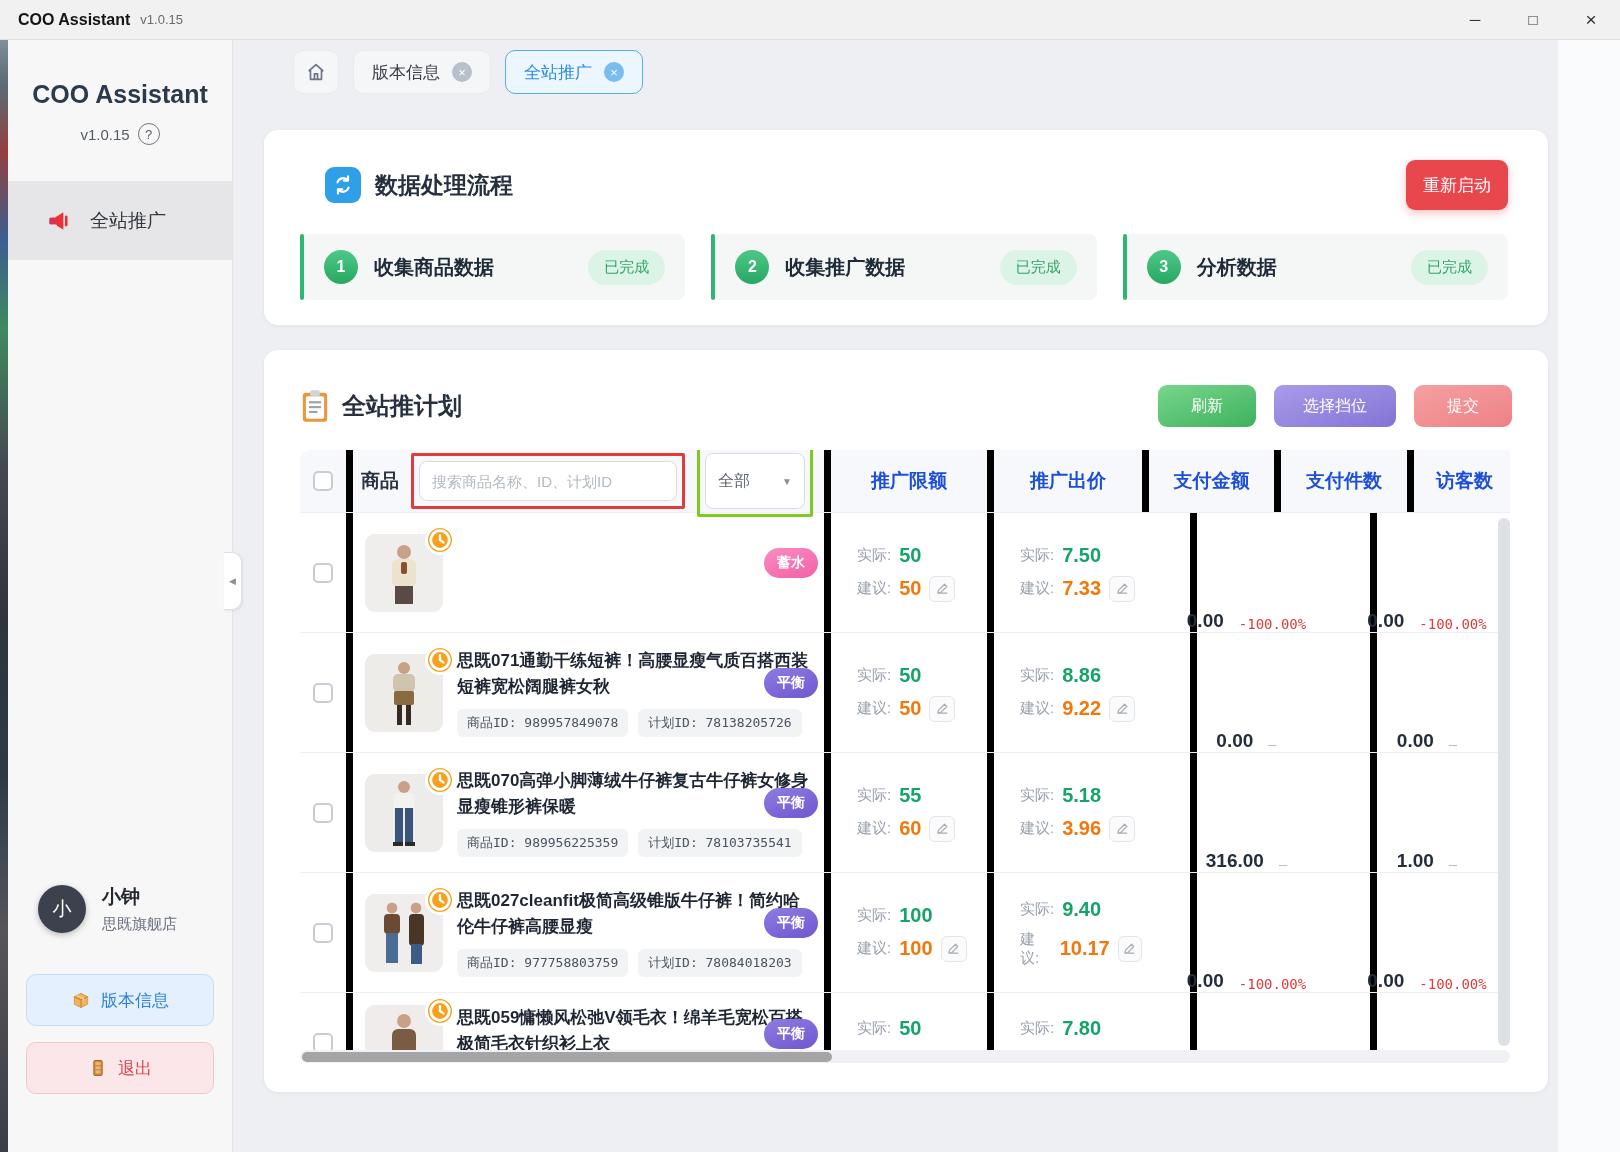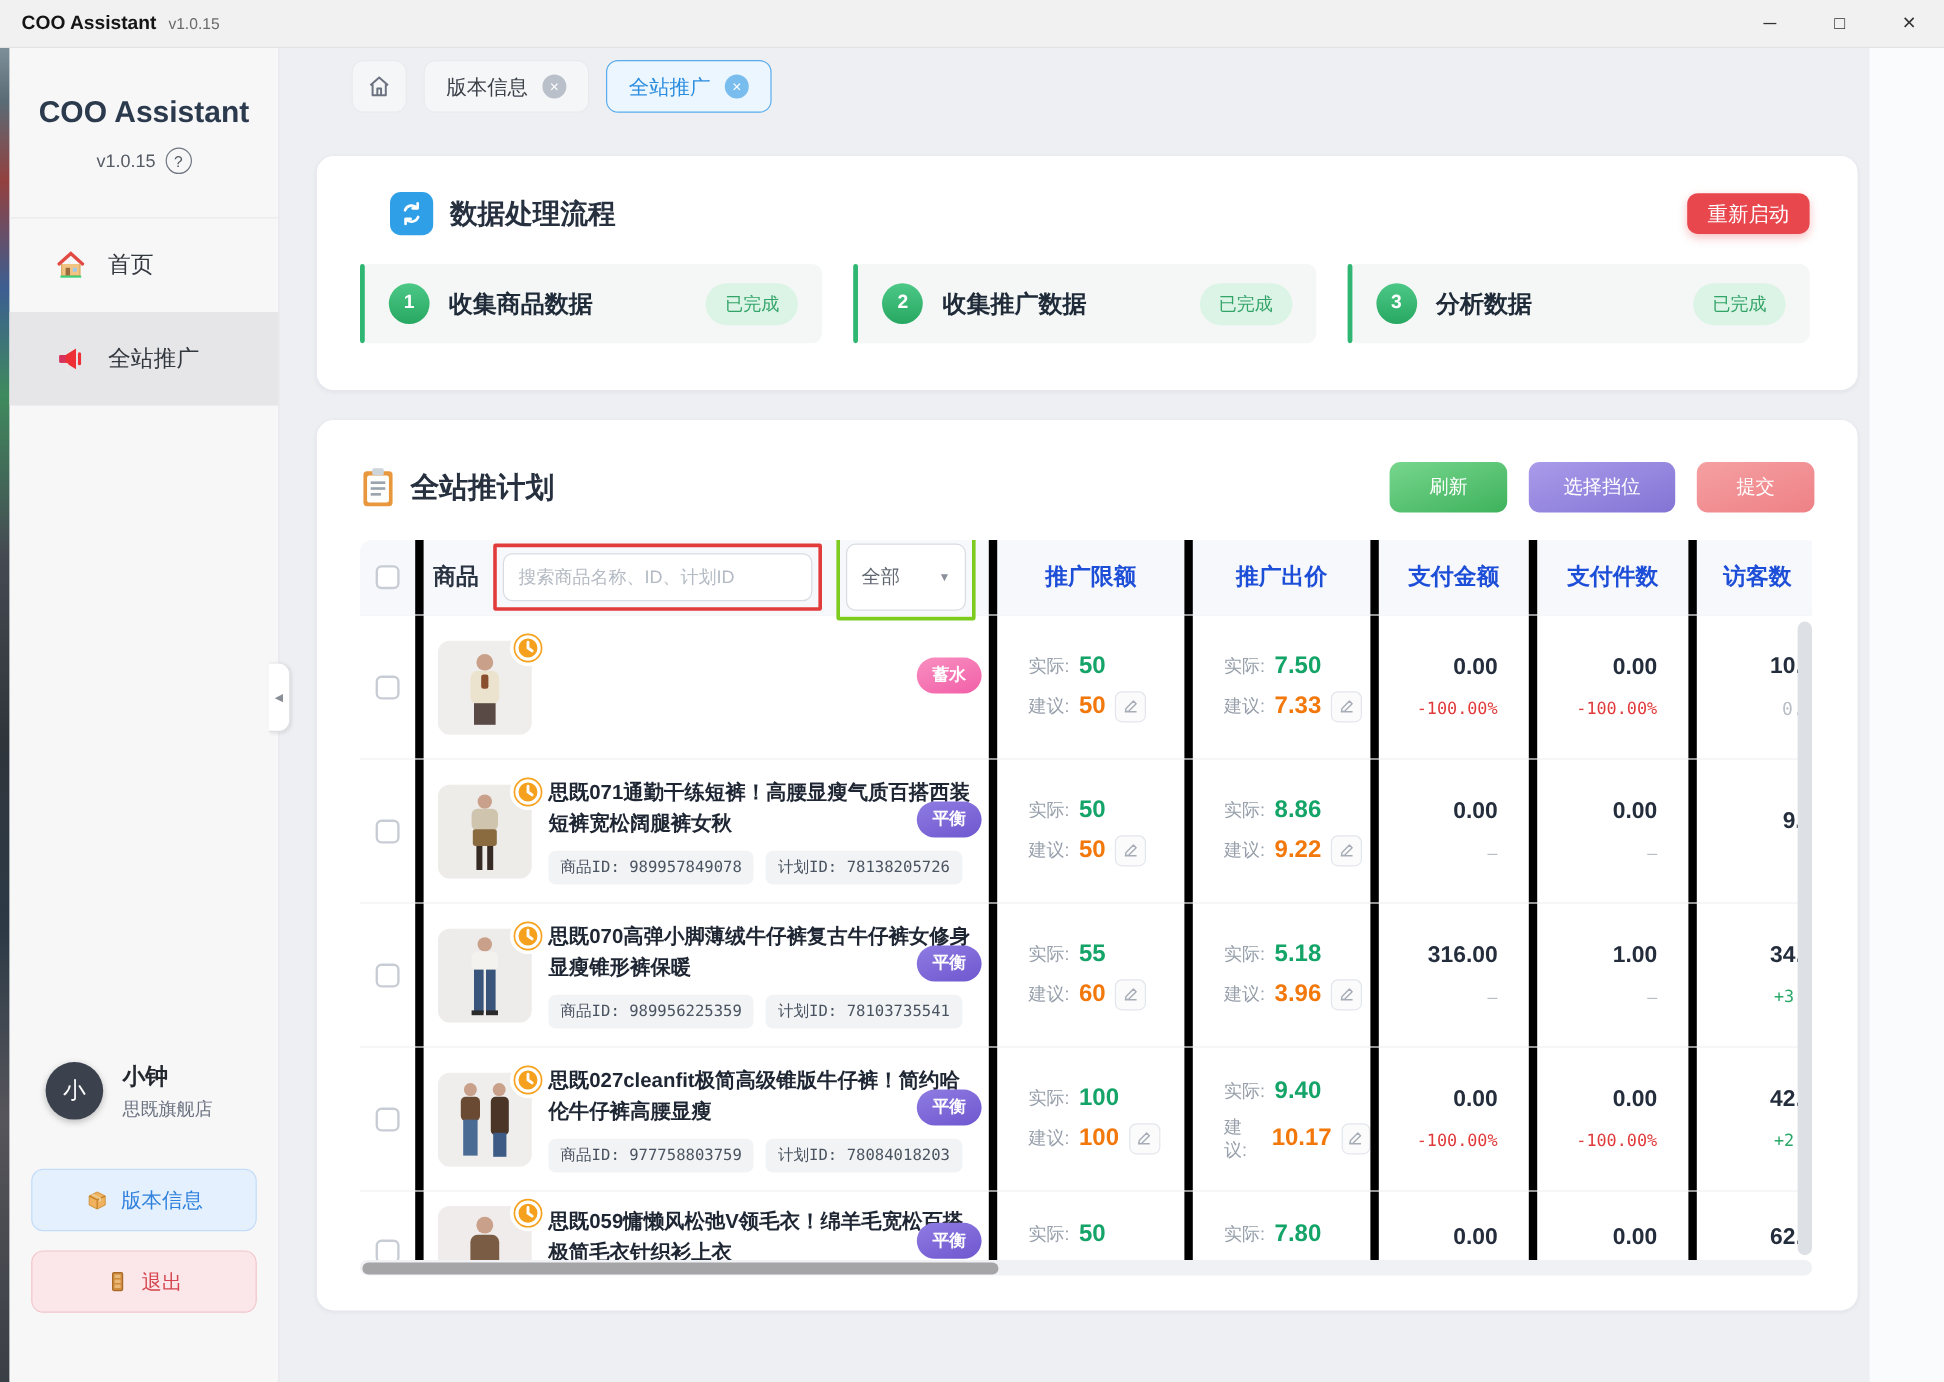--- a/index.html
+++ b/index.html
@@ -56,21 +56,21 @@
   .tab.active .tab-close { background:#79bdee; }
 
   
   .card { position:absolute; left:31px; width:1284px; background:#fff; border-radius:14px; box-shadow:0 1px 4px rgba(30,40,60,.06); }
   #card-process { top:90px; height:195px; padding:30px 40px 0 36px; }
   #card-plan { top:310px; height:742px; overflow:hidden; }
 
   .card-head { display:flex; align-items:center;padding-left:25px; }
   .head-icon-sync { width:36px; height:36px; border-radius:9px; background:#2f9fe8; display:flex; align-items:center; justify-content:center; }
   .card-title { font-size:23px; font-weight:bold; color:#27303f; margin-left:14px; }
-  .btn-restart { margin-left:auto; width:102px; height:34px; background:#e8474e; color:#fff; font-size:17px; border:none; border-radius:9px; cursor:pointer; box-shadow:0 3px 8px rgba(232,71,78,.35); }
+  .btn-restart { margin-left:auto; width:102px; height:50px; background:#e8474e; color:#fff; font-size:17px; border:none; border-radius:9px; cursor:pointer; box-shadow:0 3px 8px rgba(232,71,78,.35); }
 
   .steps { display:flex; gap:26px; margin-top:24px; }
   .step { flex:1; height:66px; background:#f4f7f5; border-radius:8px; position:relative; display:flex; align-items:center; padding:0 20px 0 24px; }
   .step::before { content:""; position:absolute; left:0; top:0; bottom:0; width:4px; background:#2fb673; border-radius:4px; }
   .step-num { width:34px; height:34px; border-radius:50%; background:linear-gradient(180deg,#4cc886,#27a862); color:#fff; font-size:16px; font-weight:bold; display:flex; align-items:center; justify-content:center; }
   .step-label { font-size:20px; font-weight:bold; color:#202b3a; margin-left:16px; }
   .step-status { margin-left:auto; background:#dcf4e6; color:#33a468; font-size:15px; padding:8px 16px; border-radius:999px; }
 
   
   .pc-head { height:64px; display:flex; align-items:center; padding:0 36px; margin-top:24px; }
@@ -122,21 +122,21 @@
   .badge--pink { background:linear-gradient(160deg,#f88fc0,#f25fa8); }
   .badge--purple { background:linear-gradient(160deg,#8f7ce2,#6f56cf); }
 
   .cell-duo { display:flex; flex-direction:column; justify-content:center; gap:9px; padding-left:26px; }
   .duo-line { display:flex; align-items:center; gap:8px; }
   .duo-label { font-size:15px; color:#98a0ab; }
   .val-green { font-size:20px; font-weight:bold; color:#14a468; }
   .val-orange { font-size:20px; font-weight:bold; color:#f2780c; }
   .edit-btn { width:26px; height:26px; border:1px solid #e3e6ea; border-radius:6px; background:#fbfbfc; display:flex; align-items:center; justify-content:center; cursor:pointer; }
 
-  .cell-num { display:flex; flex-direction:column; justify-content:center; align-items:flex-end; gap:15px; padding-right:26px; }
+  .cell-num { display:flex; justify-content:center; align-items:flex-end; gap:15px; padding-right:26px;margin-left:48px; }
   .c-vis.cell-num { padding-right:3px; }
   .num-main { font-size:19px; font-weight:bold; color:#242d3c; }
   .num-sub { font-size:14px; }
   .sub-red { color:#e03a3a; }
   .sub-gray { color:#b8bec6; font-size:15px; }
   .sub-green { color:#2aa868; }
 
   .row--top .cell-duo { justify-content:flex-start; padding-top:24px; }
   .row--top .cell-num { justify-content:flex-start; padding-top:28px; }
   .row--top .c-prod { align-items:flex-start; padding-top:12px; }
@@ -166,30 +166,20 @@
 <div id="sidebar">
   <div class="sb-top">
     <div class="sb-appname">COO Assistant</div>
     <div class="sb-verrow">
       <span class="sb-ver">v1.0.15</span>
       <span class="help-circle">?</span>
     </div>
   </div>
   <div class="sb-div"></div>
   <div class="sb-nav">
-    <div class="nav-item">
-      <svg viewBox="0 0 24 24">
-          <path d="M3 11 12 3l9 8" fill="none" stroke="#e14b44" stroke-width="2.6" stroke-linecap="round"></path>
-          <path d="M5 11v9h14v-9" fill="#f2c483" stroke="#d9a961" stroke-width="1"></path>
-          <rect x="8" y="14" width="3.4" height="6" fill="#9a6b3d"></rect>
-          <rect x="13.6" y="14" width="3" height="3" fill="#9ec8ea"></rect>
-          <rect x="4" y="20" width="16" height="1.6" fill="#3ecf79"></rect>
-        </svg>
-      <span>首页</span>
-    </div>
     <div class="nav-item active">
       <svg viewBox="0 0 24 24">
           <path d="M4 9h4l8-5v16l-8-5H4z" fill="#ee2f36"></path>
           <rect x="3" y="9" width="5" height="6" rx="1" fill="#d6325e"></rect>
           <path d="M9 15.5V19c0 .8.6 1.5 1.4 1.5h1.2" fill="none" stroke="#e8e8e8" stroke-width="2"></path>
           <rect x="17.5" y="7" width="2.4" height="10" rx="1.2" fill="#ee2f36"></rect>
         </svg>
       <span>全站推广</span>
     </div>
   </div>

